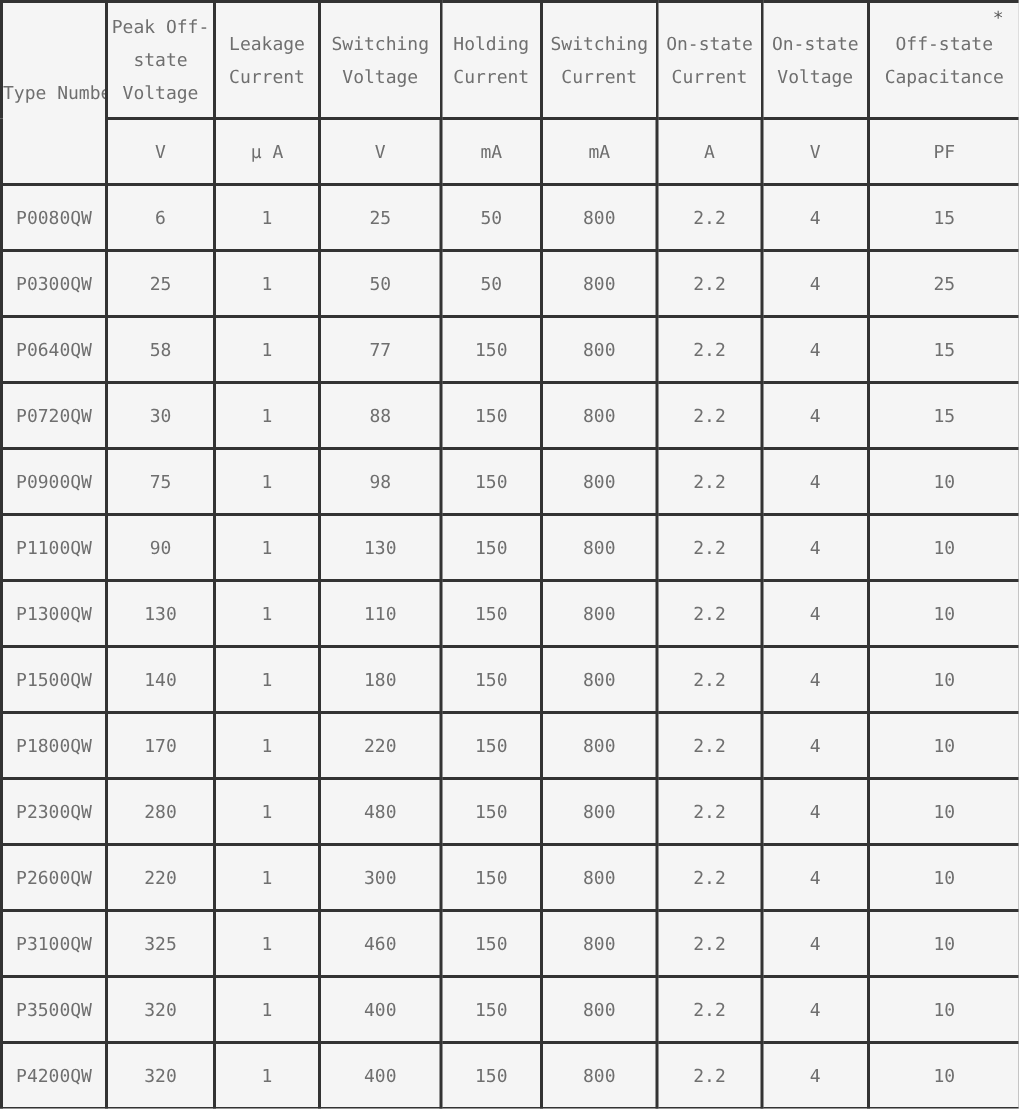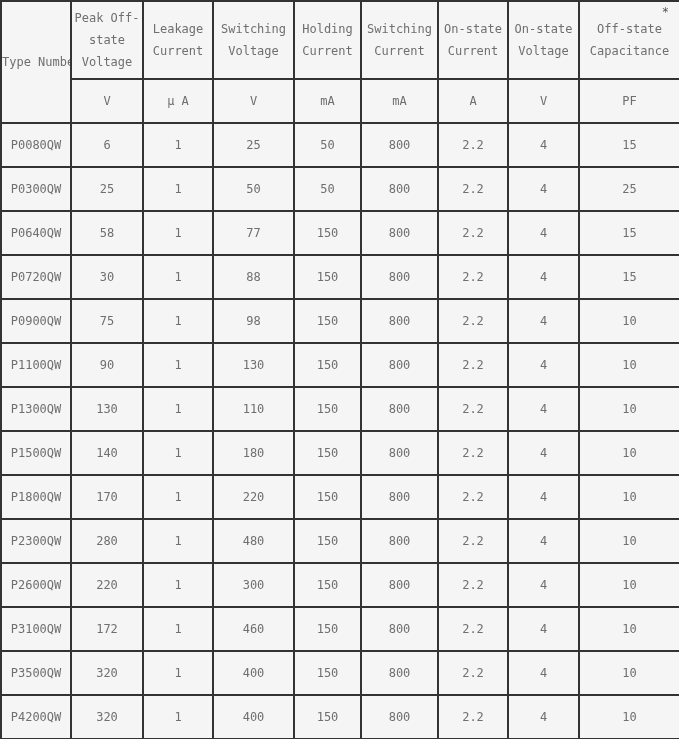--- a/index.html
+++ b/index.html
@@ -231,21 +231,21 @@
         <td>1</td>
         <td>300</td>
         <td>150</td>
         <td>800</td>
         <td>2.2</td>
         <td>4</td>
         <td>10</td>
       </tr>
       <tr class="data-row">
         <td>P3100QW</td>
-        <td>172</td>
+        <td>325</td>
         <td>1</td>
         <td>460</td>
         <td>150</td>
         <td>800</td>
         <td>2.2</td>
         <td>4</td>
         <td>10</td>
       </tr>
       <tr class="data-row">
         <td>P3500QW</td>

